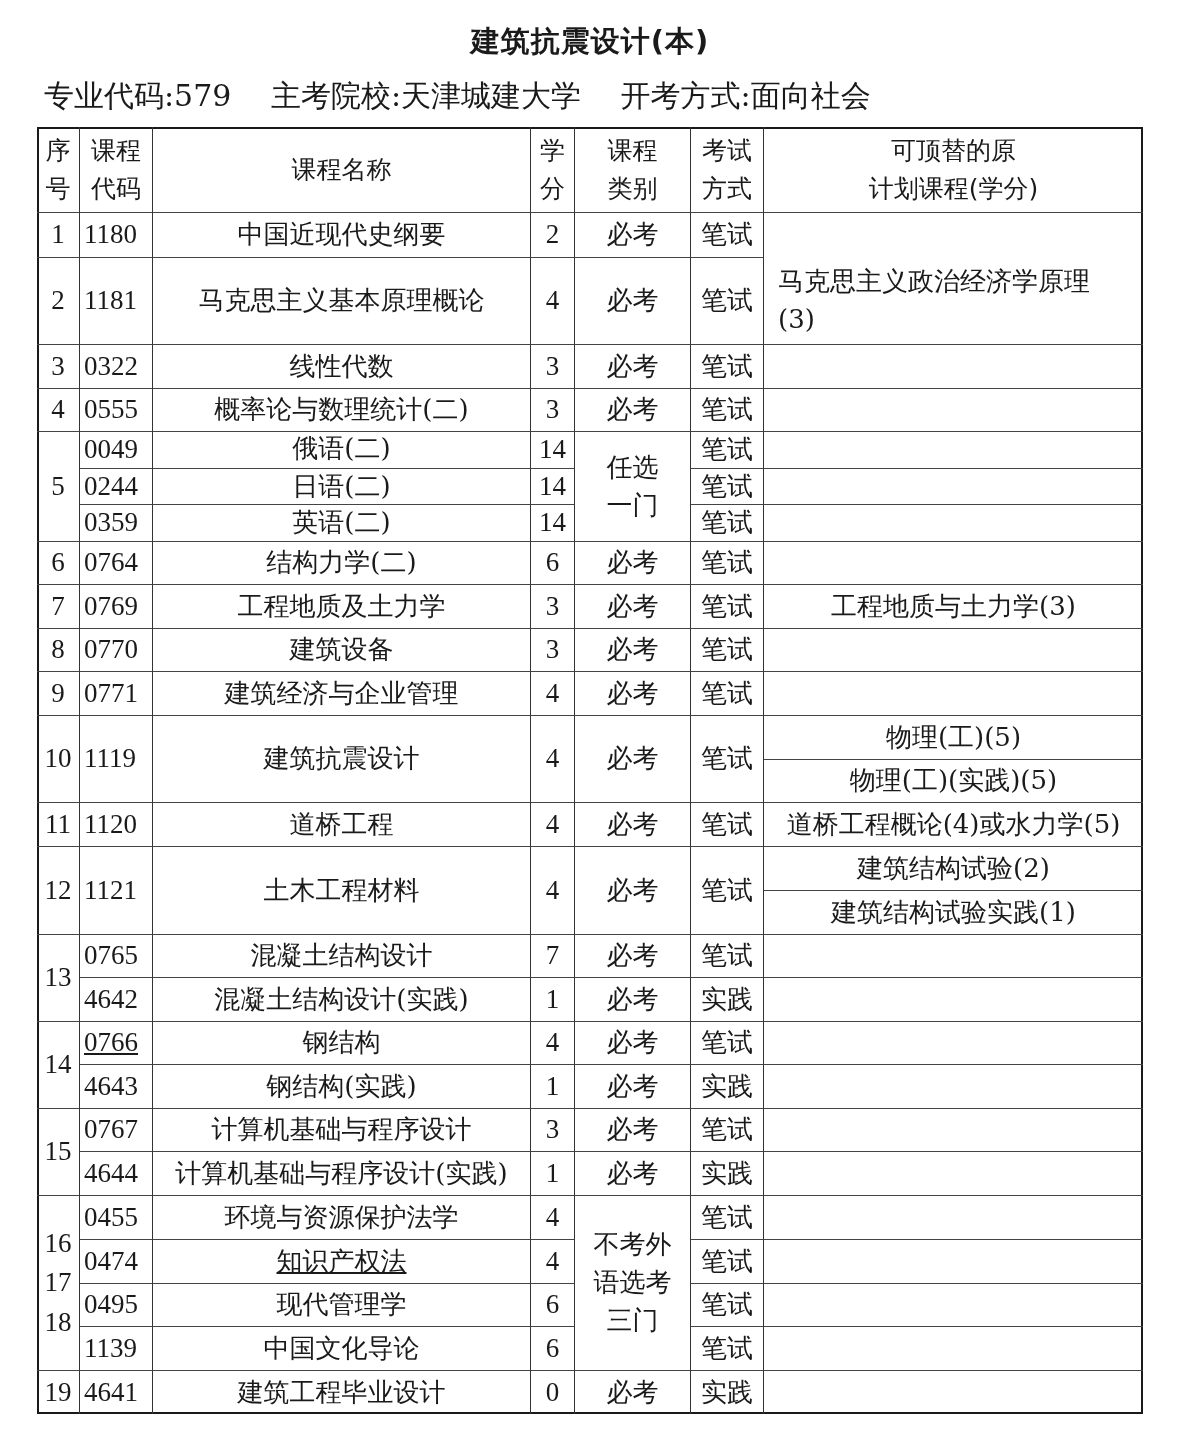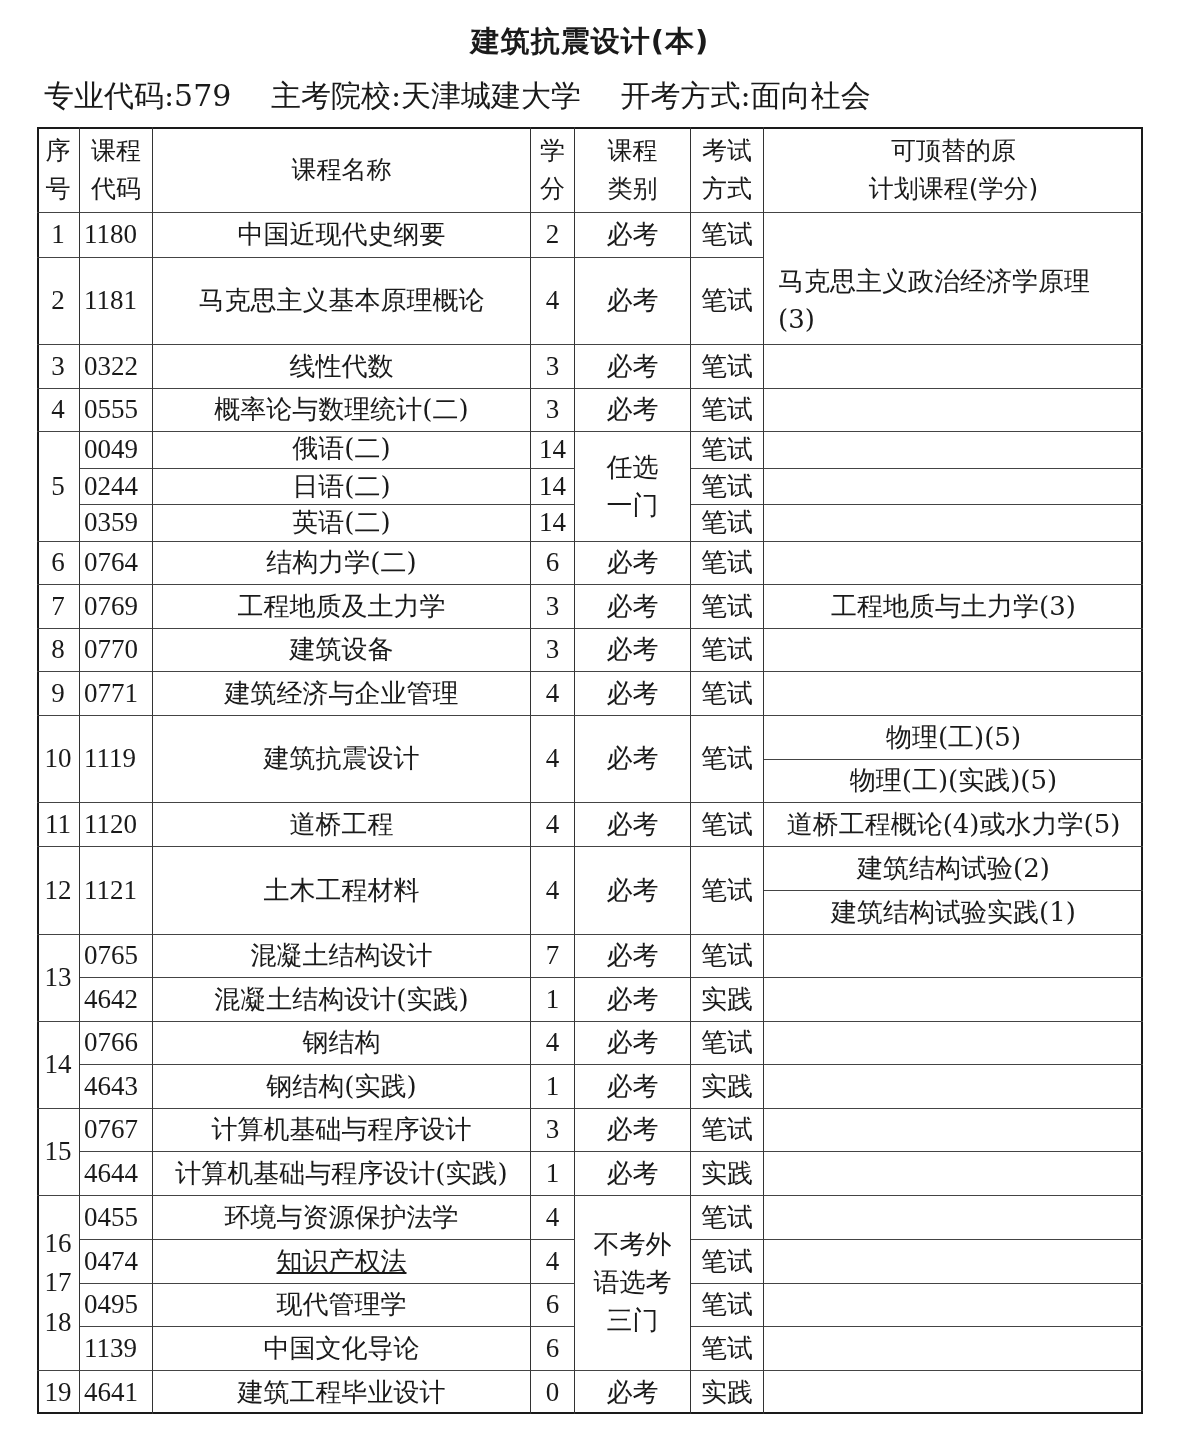--- a/index.html
+++ b/index.html
@@ -353,21 +353,21 @@
     <div class="c " style="left: 536px; top: 849px; width: 116px; height: 44px;">
       <div><span>必考</span></div>
     </div>
     <div class="c " style="left: 652px; top: 849px; width: 73px; height: 44px;">
       <div><span>实践</span></div>
     </div>
     <div class="c nr" style="left: 725px; top: 849px; width: 379px; height: 44px;"></div>
     <div class="c num" style="left: -2px; top: 893px; width: 43px; height: 87px;">
       <div><span>14</span></div>
     </div>
-    <div class="c num left" style="left: 41px; top: 893px; width: 73px; height: 43px;">
+    <div class="c num left" style="left: 41px; top: 893px; width: 73px; height: 43px; text-decoration: underline;">
       <div><span>0766</span></div>
     </div>
     <div class="c " style="left: 114px; top: 893px; width: 378px; height: 43px;">
       <div><span>钢结构</span></div>
     </div>
     <div class="c num" style="left: 492px; top: 893px; width: 44px; height: 43px;">
       <div><span>4</span></div>
     </div>
     <div class="c " style="left: 536px; top: 893px; width: 116px; height: 43px;">
       <div><span>必考</span></div>

